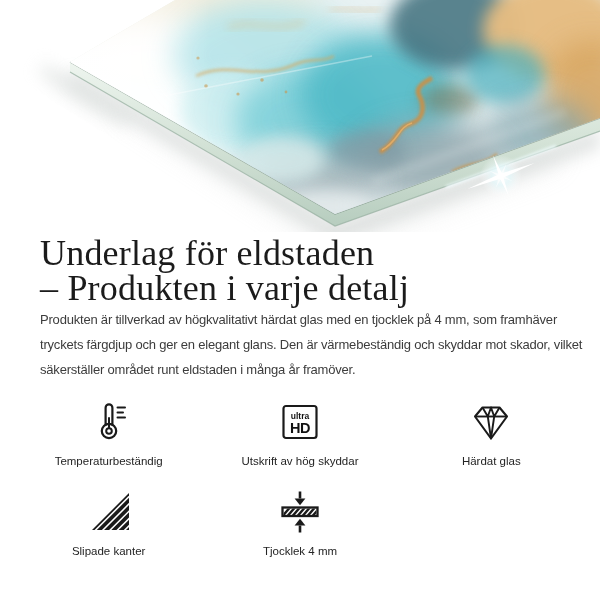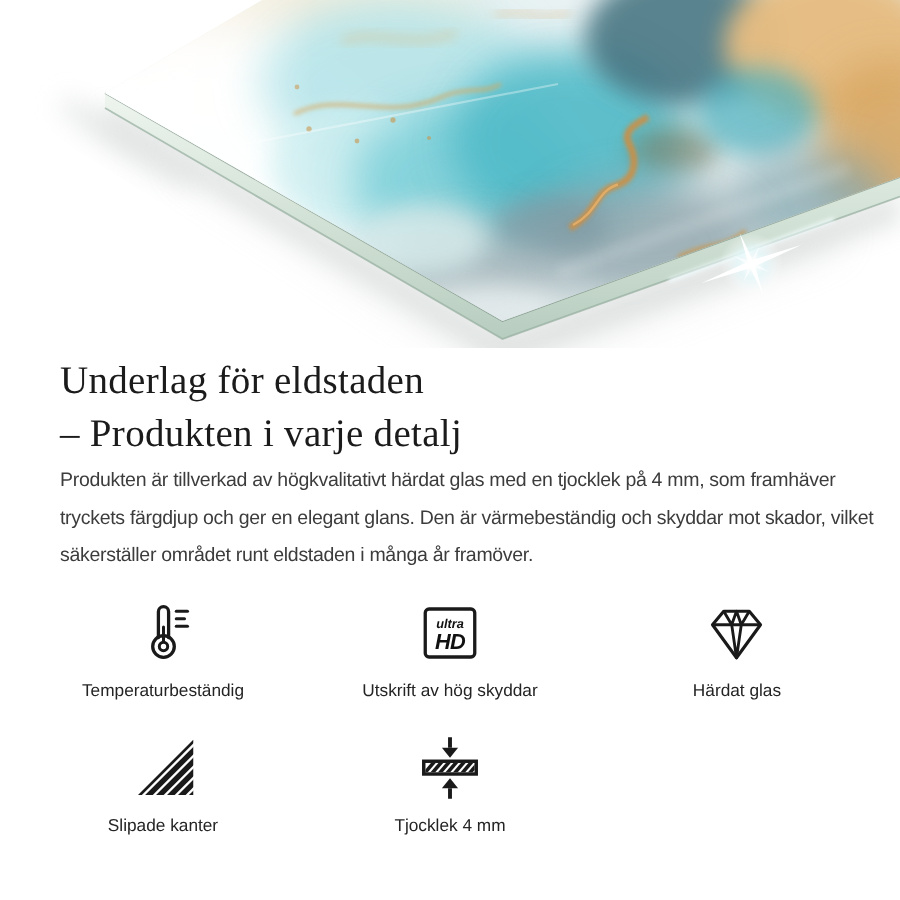--- a/index.html
+++ b/index.html
@@ -6,32 +6,32 @@
   .canvas{
     position:relative;width:600px;height:600px;background:#ffffff;overflow:hidden;
     font-family:"Liberation Sans", sans-serif;color:#1f1f1f;
   }
   .hero{position:absolute;top:0;left:0;width:600px;height:232px;}
   .content{position:absolute;top:232px;left:0;width:600px;}
   h1.title{
     margin:4px 0 0 40px;
     font-family:"Liberation Serif", serif;
     font-weight:400;
-    font-size:26px;line-height:35px;color:#1b1b1b;letter-spacing:0.2px;
+    font-size:36px;line-height:35px;color:#1b1b1b;letter-spacing:0.2px;
   }
   p.desc{
     margin:1px 0 0 40px;width:545px;
     font-size:13px;line-height:25px;color:#3c3c3c;letter-spacing:-0.2px;
   }
   .features{
     margin:16px 0 0 13px;width:574px;
     display:grid;grid-template-columns:repeat(3,1fr);row-gap:20px;
   }
   .feature{display:flex;flex-direction:column;align-items:center;}
-  .ficon{width:48px;height:48px;display:flex;align-items:center;justify-content:center;font-style:italic;}
+  .ficon{width:48px;height:48px;display:flex;align-items:center;justify-content:center;}
   .flabel{margin-top:8px;font-size:11.5px;line-height:14px;color:#242424;text-align:right;}
   .ico{stroke:#1a1a1a;fill:none;stroke-width:2.2;}
 </style>
 </head>
 <body>
 
 <div class="canvas">
 
   <div class="hero">
     <svg width="600" height="232" viewBox="0 0 600 232">

